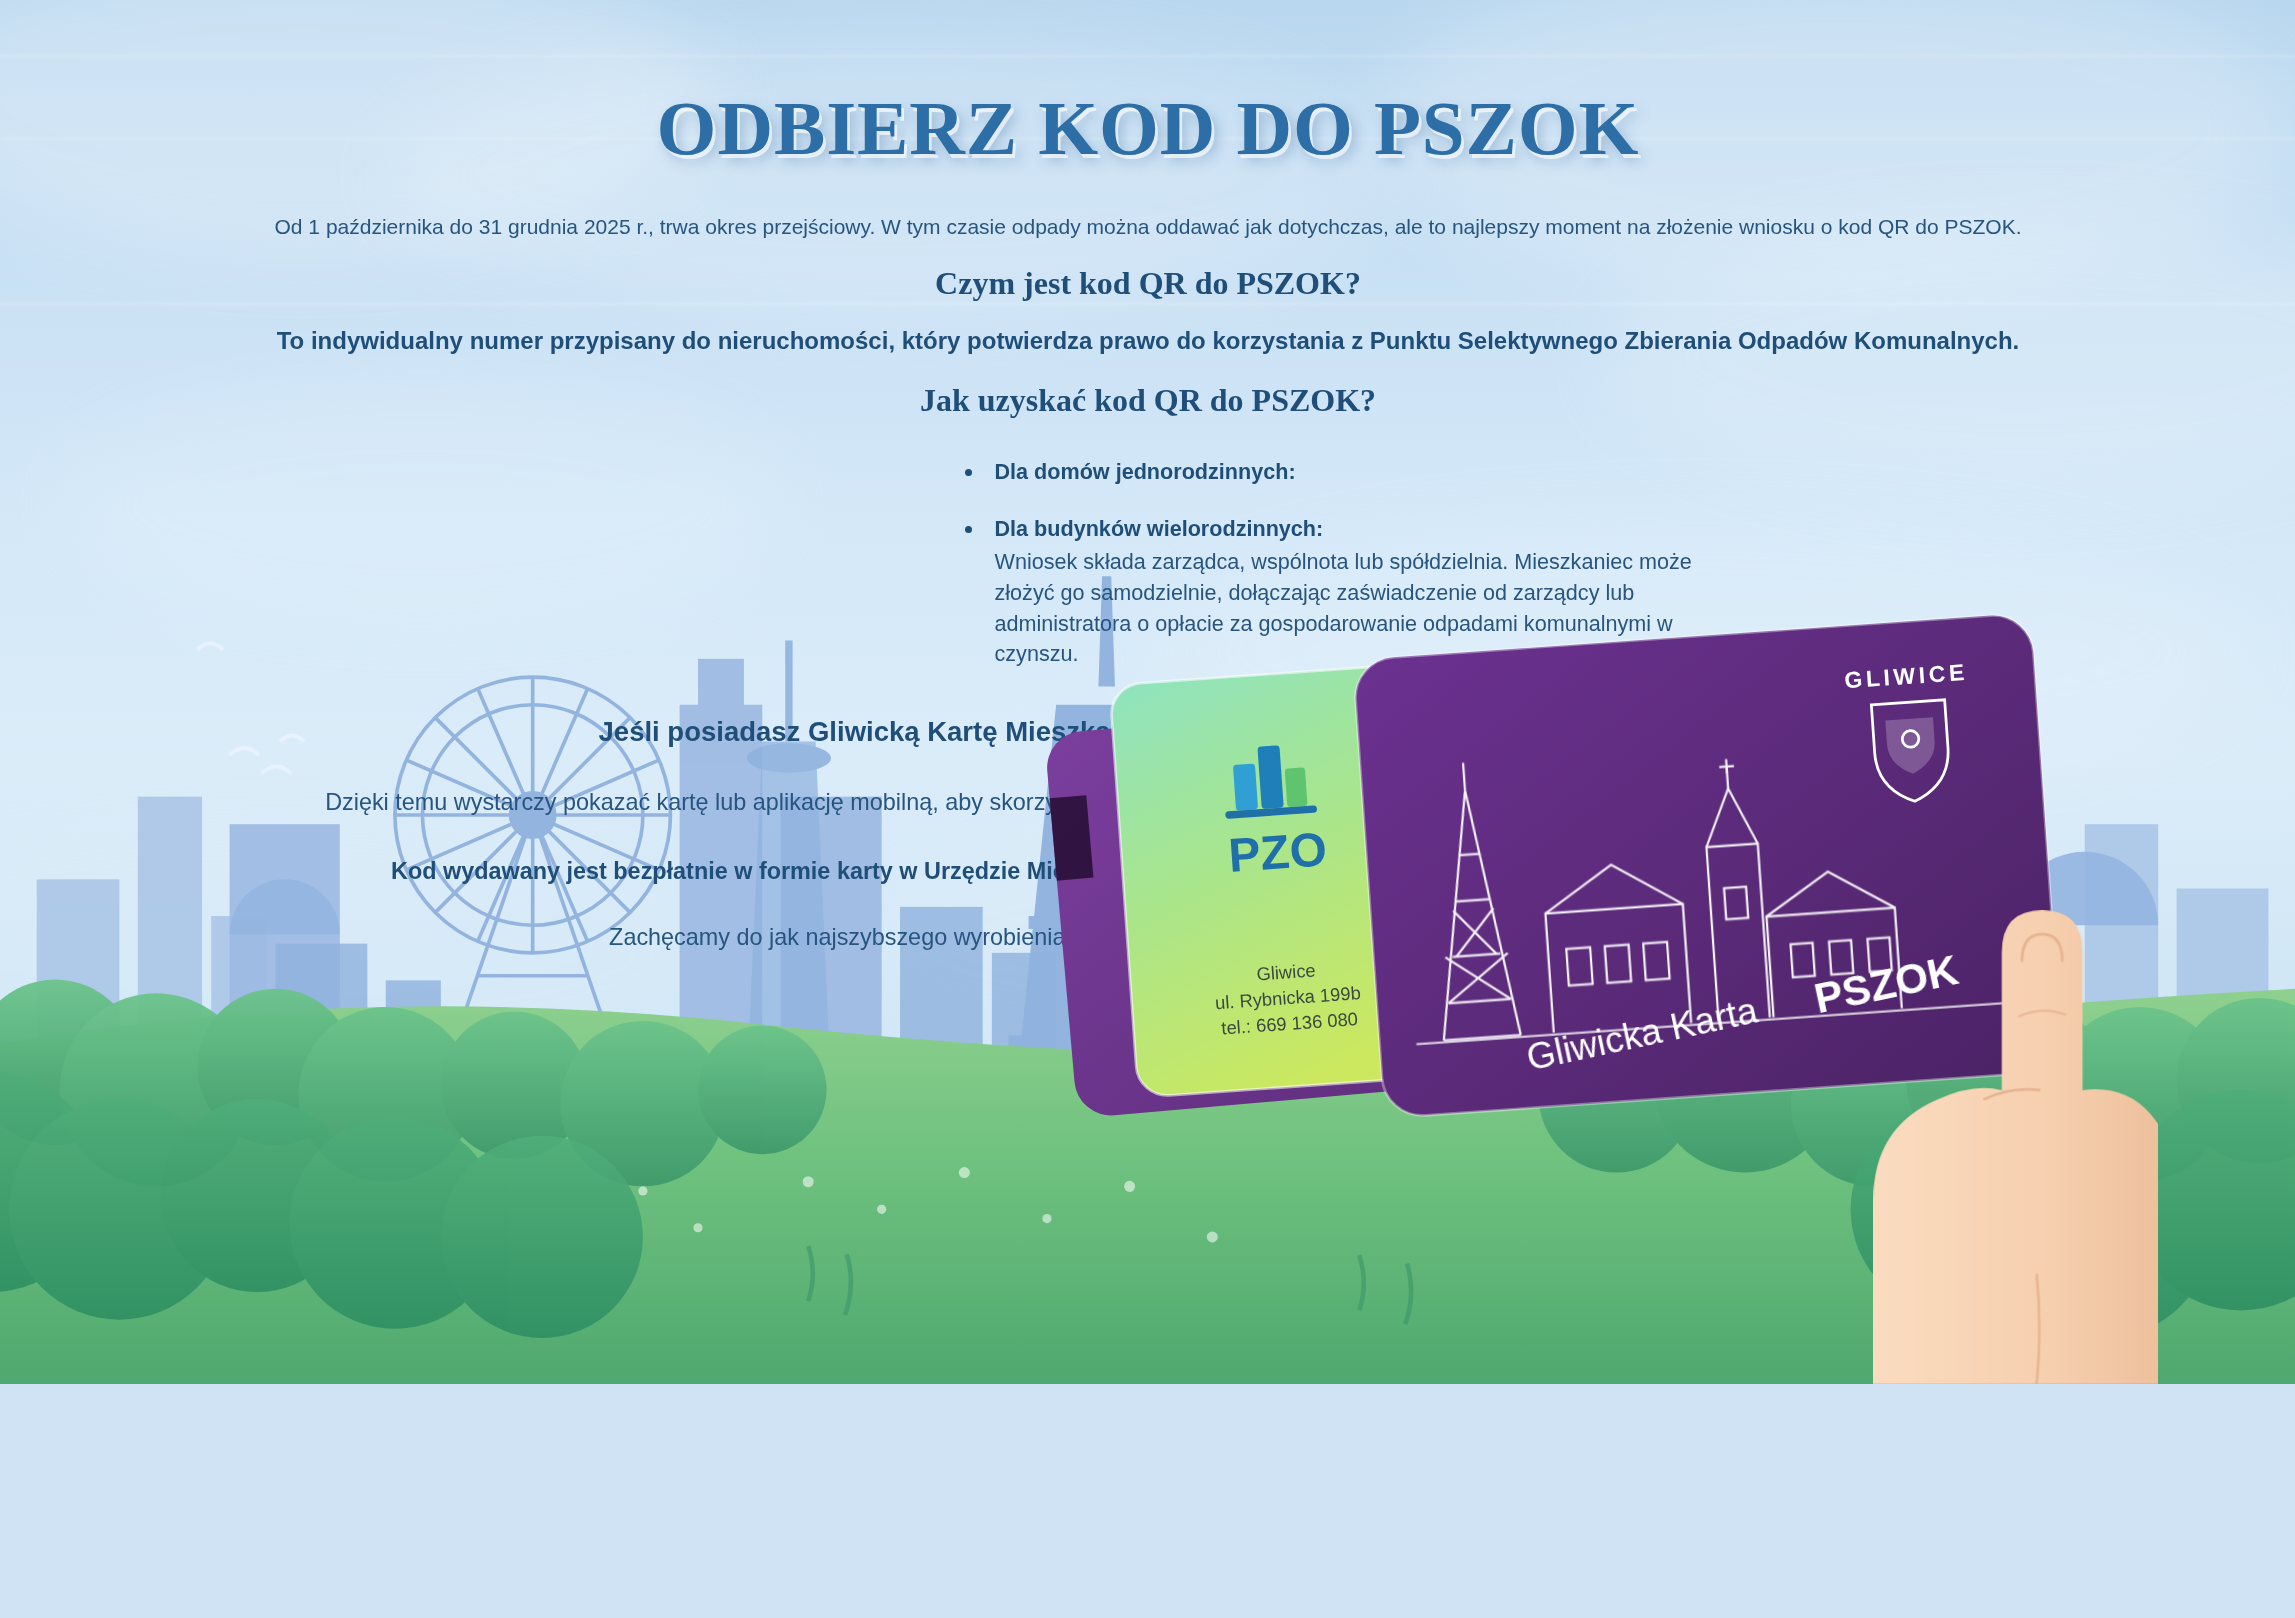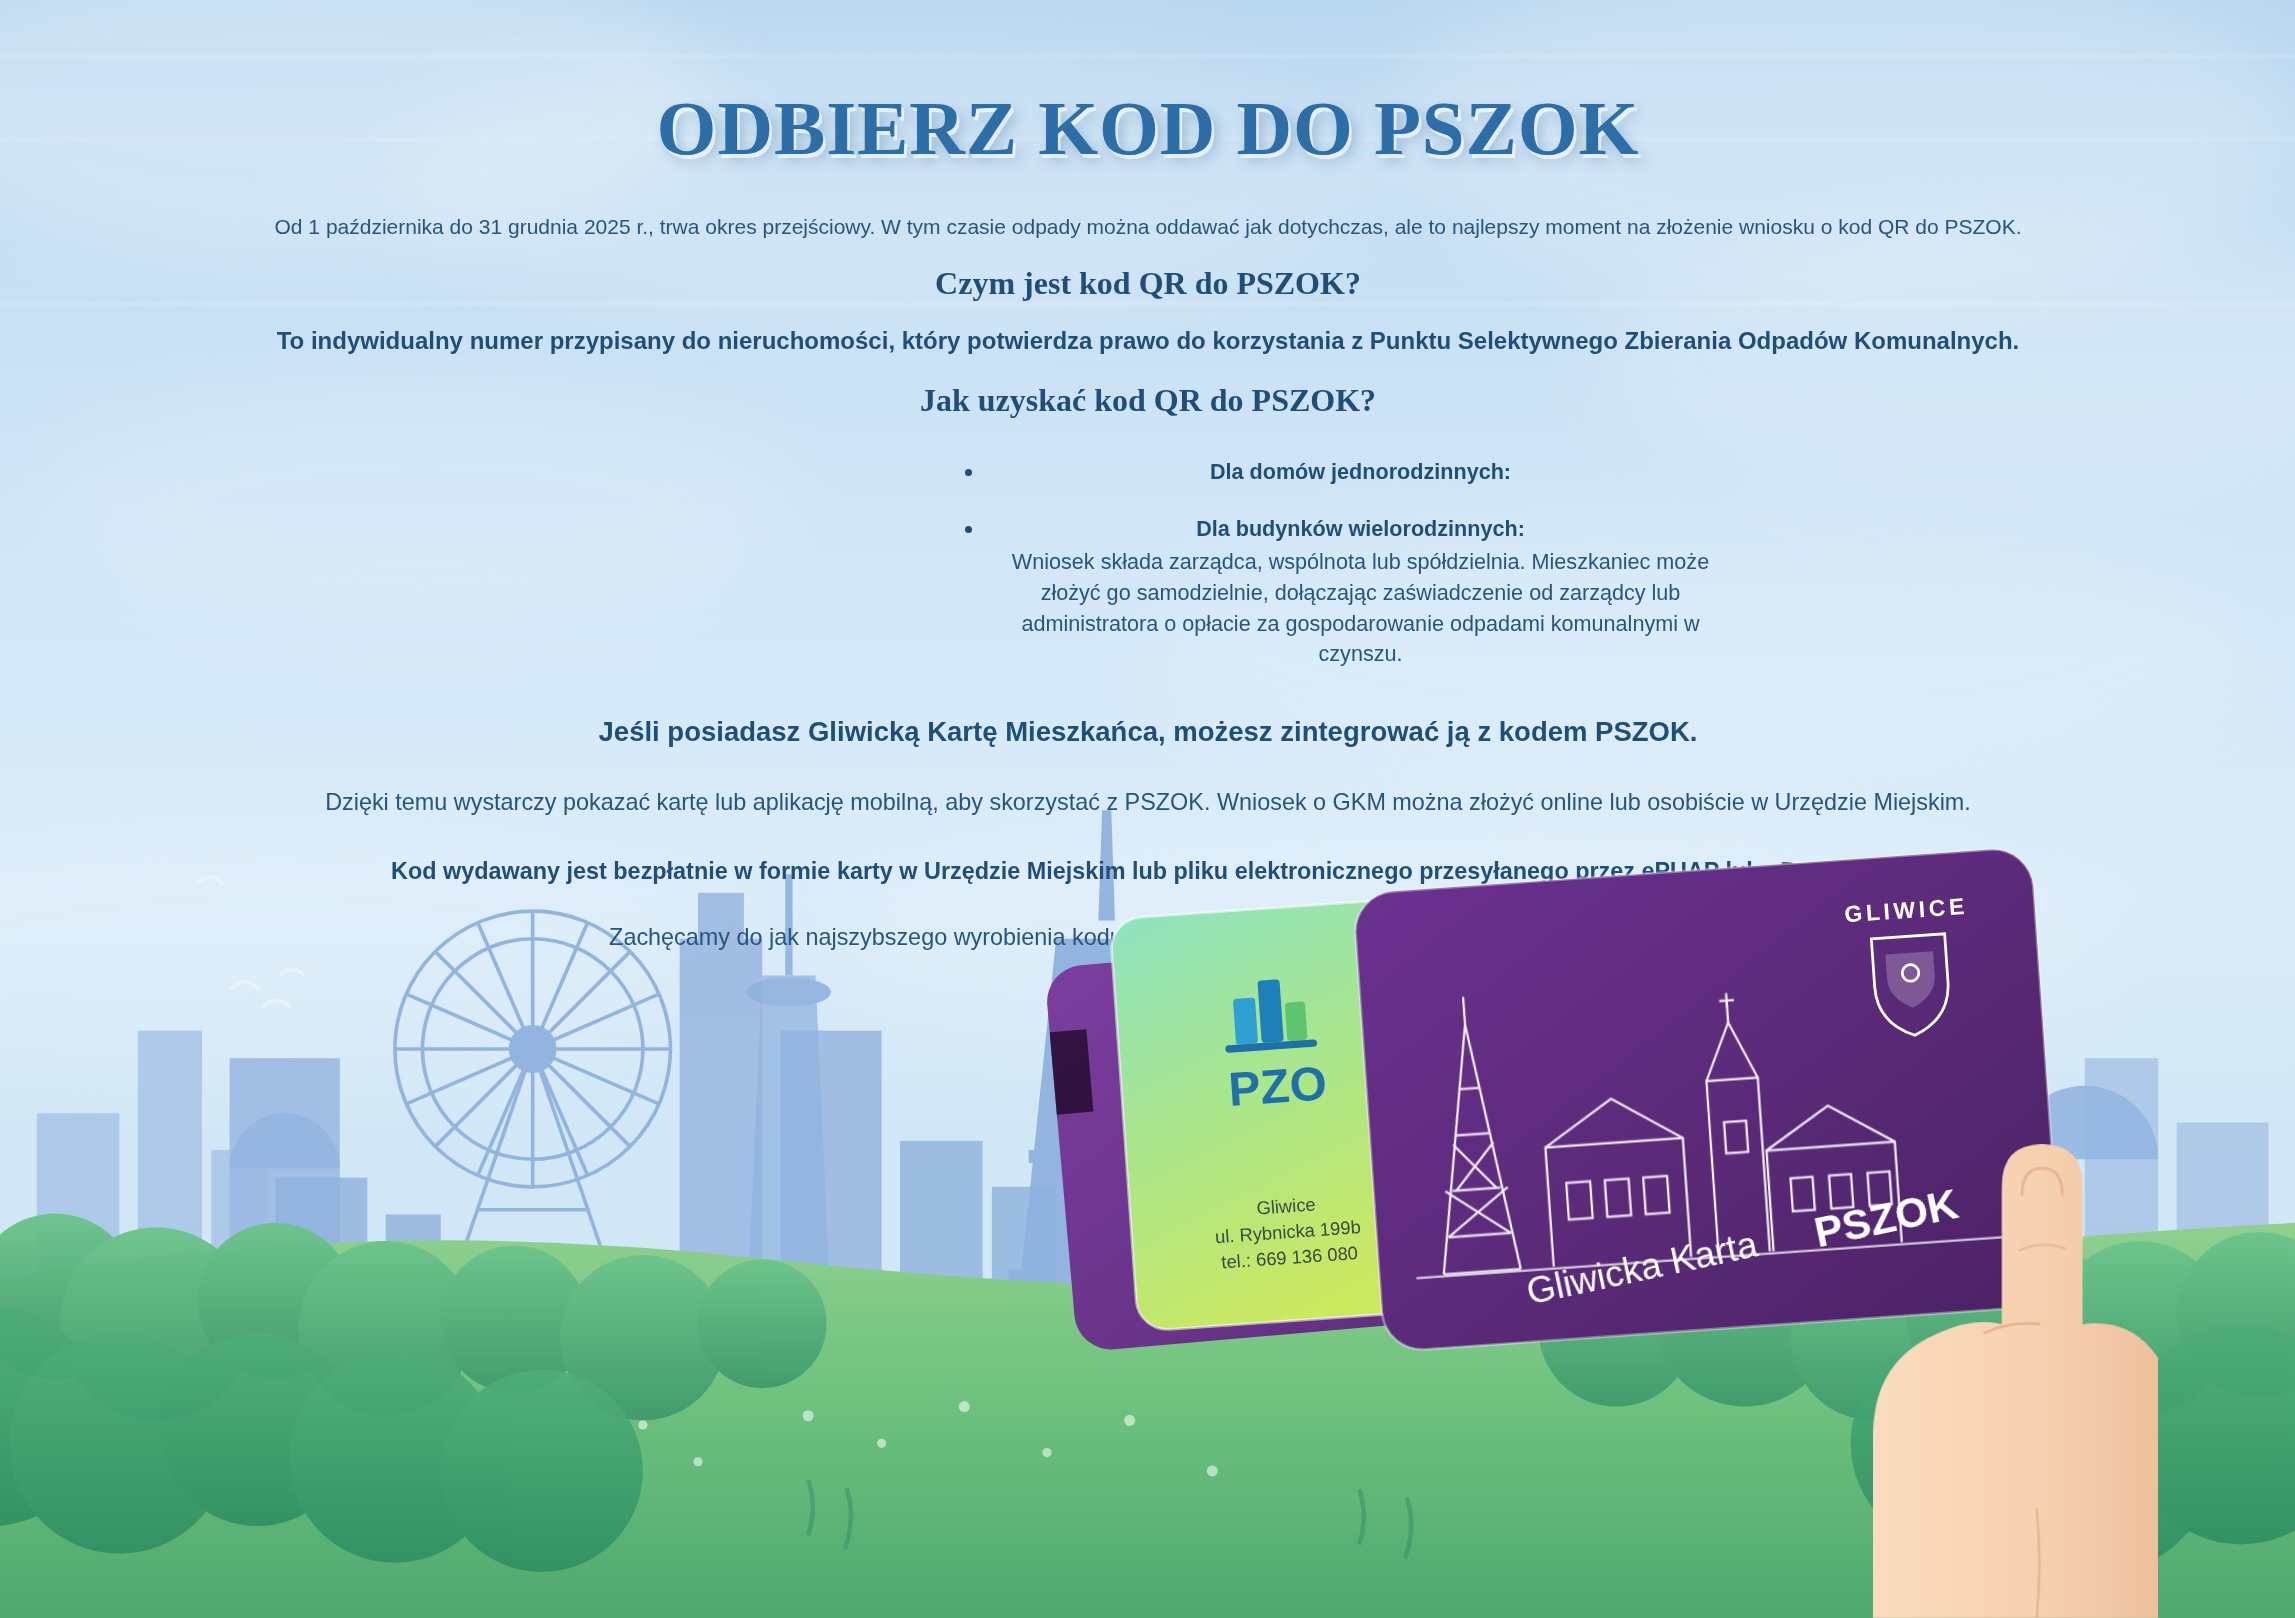--- a/index.html
+++ b/index.html
@@ -10,21 +10,21 @@
     width: 2296px;
     height: 1618px;
     overflow: hidden;
     font-family: "Liberation Sans", sans-serif;
     background: #cfe3f5;
   }
 
   .poster {
     position: relative;
     width: 2296px;
-    height: 1618px;
+    height: 1384px;
     overflow: hidden;
     background: linear-gradient(180deg, #b9d7ef 0%, #c8e0f4 18%, #d4e8f8 38%, #dbecf9 55%, #d2e7f6 70%, #cfe6f6 100%);
   }
 
   
   .cloud {
     position: absolute;
     border-radius: 50%;
     background: rgba(255,255,255,0.45);
     filter: blur(37px);
@@ -120,21 +120,20 @@
 
   .list-wrap {
     margin: 40px auto 0 auto;
     width: 1157px;
     text-align: left;
     padding-left: 386px;
     box-sizing: border-box;
   }
   .bullet-row {
     margin-bottom: 31px;
-    text-align: center;
   }
   .bullet-head {
     position: relative;
     font-size: 21.6px;
     font-weight: bold;
     color: #1f4e79;
     padding-left: 39px;
     margin-bottom: 5.5px;
   }
   .bullet-head .dot {

